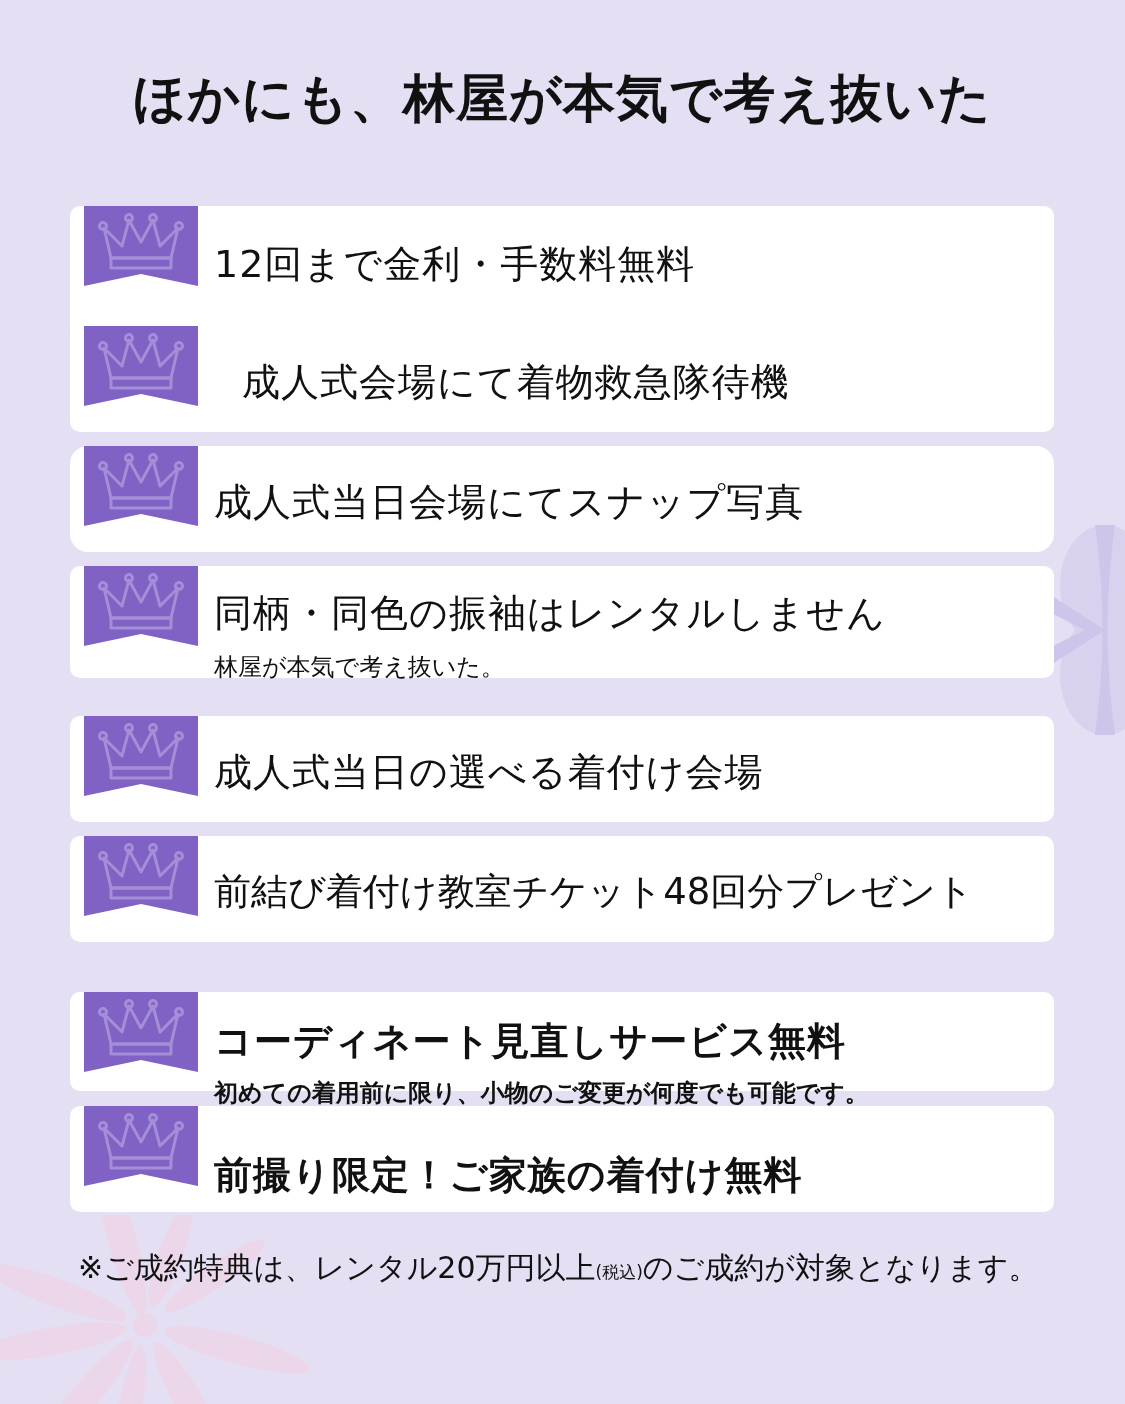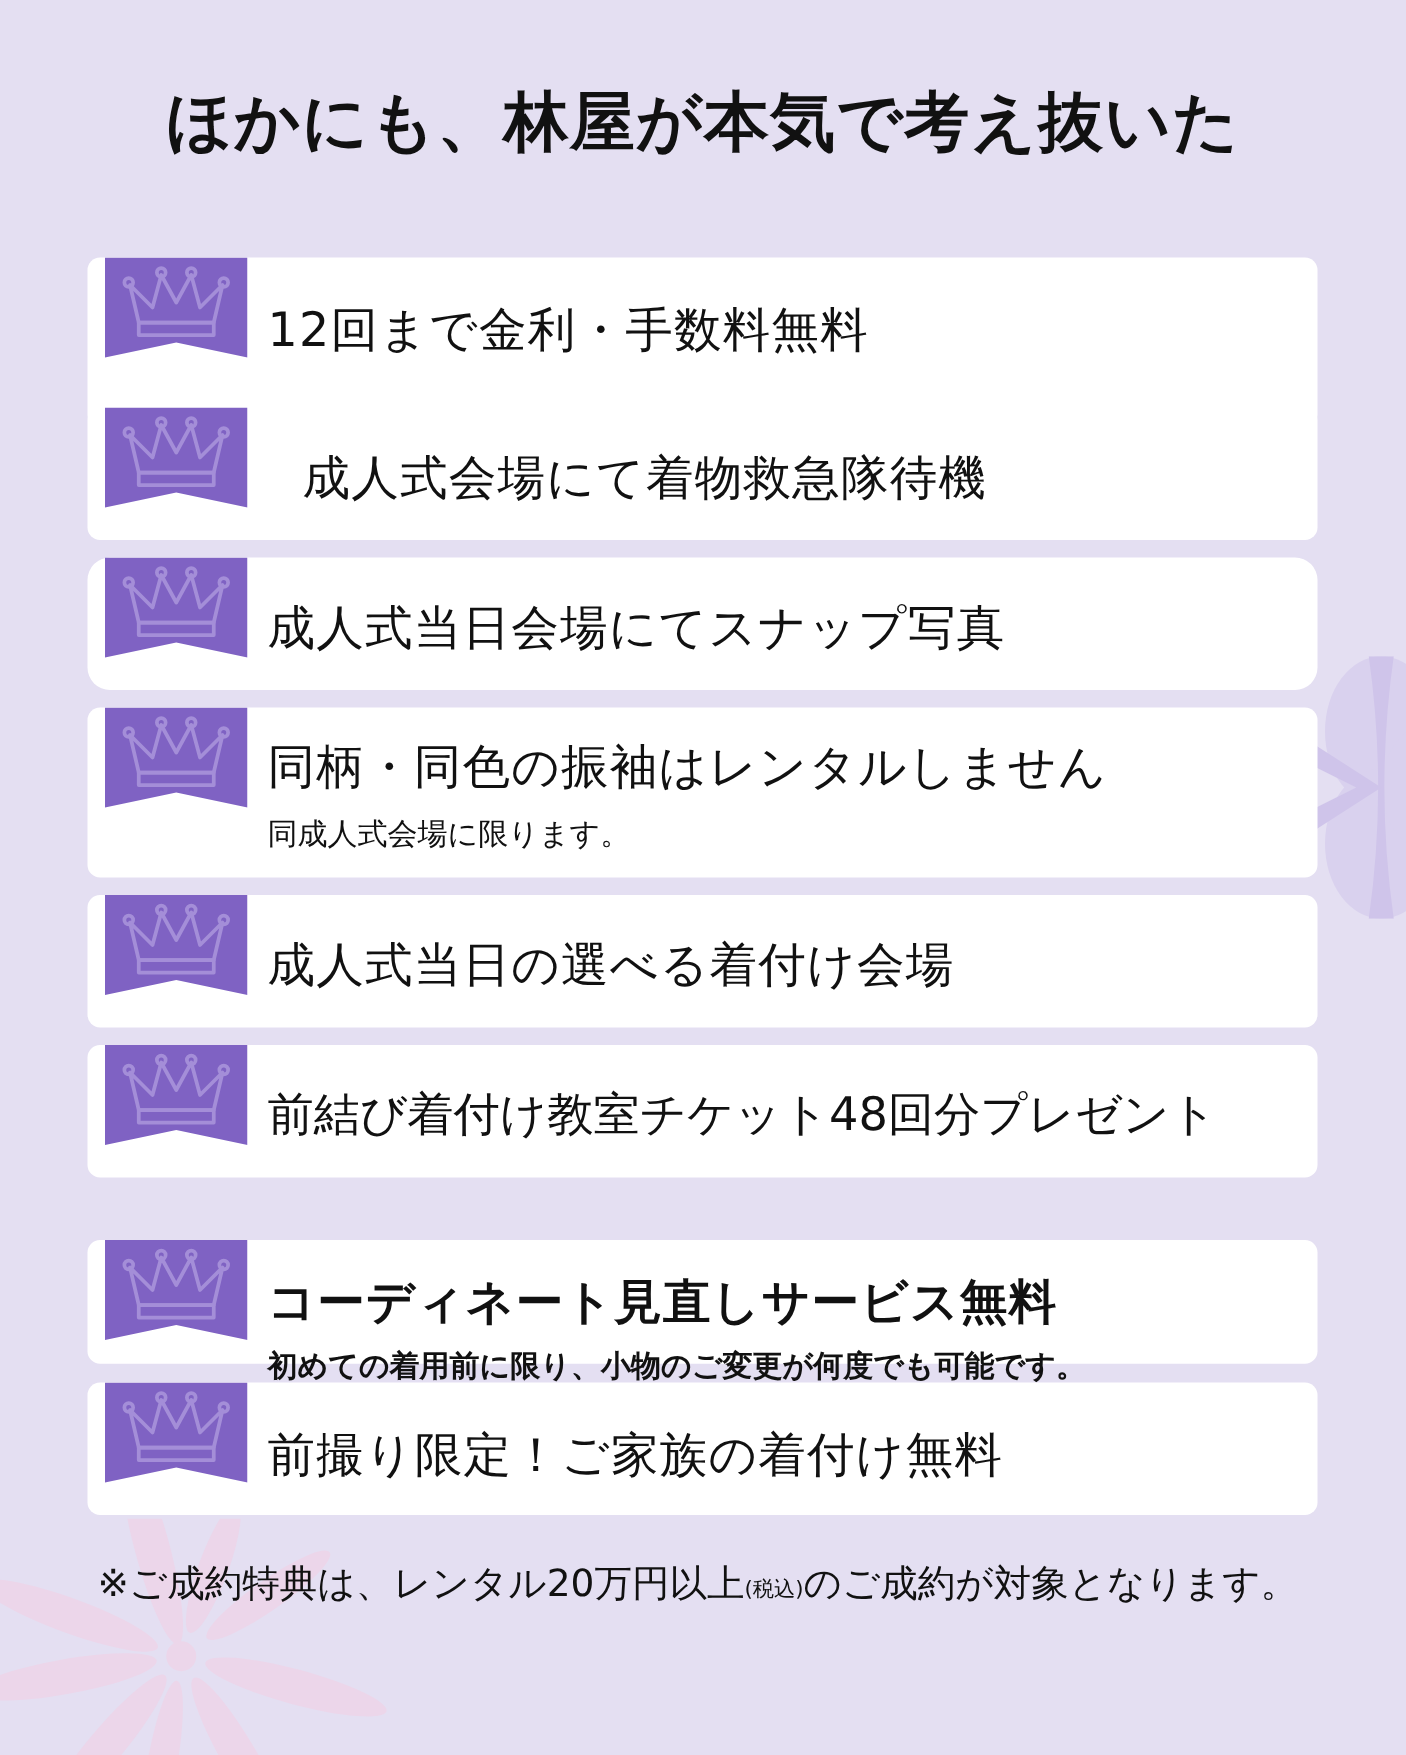--- a/index.html
+++ b/index.html
@@ -120,36 +120,36 @@
           <circle cx="19" cy="20" r="3.5"></circle>
           <circle cx="45" cy="12" r="3.5"></circle>
           <circle cx="69" cy="12" r="3.5"></circle>
           <circle cx="95" cy="20" r="3.5"></circle>
         </g>
       </svg>
   </div>
   <div class="card-title" style="top:33px;">成人式当日会場にてスナップ写真</div>
 </div>
 
-<div class="card" style="top:566px;height:136px;">
+<div class="card" style="top:566px;height:112px;">
   <div class="ribbon">
     <svg width="114" height="90" viewBox="0 0 114 90">
         <polygon points="0,0 114,0 114,80 57,68 0,80" fill="#7f62c3"></polygon>
         <g fill="none" stroke="#a48ed8" stroke-width="3" stroke-linejoin="round">
           <path d="M27 52 L20 22 L38 40 L45 14 L57 36 L69 14 L76 40 L94 22 L87 52 Z"></path>
           <rect x="27" y="52" width="60" height="10"></rect>
           <circle cx="19" cy="20" r="3.5"></circle>
           <circle cx="45" cy="12" r="3.5"></circle>
           <circle cx="69" cy="12" r="3.5"></circle>
           <circle cx="95" cy="20" r="3.5"></circle>
         </g>
       </svg>
   </div>
   <div class="card-title" style="top:24px;">同柄・同色の振袖はレンタルしません</div>
-  <div class="card-note" style="top:86px;">同成人式会場に限ります。</div>
+  <div class="card-note" style="top:86px;">林屋が本気で考え抜いた。</div>
 </div>
 
 <div class="card" style="top:716px;height:106px;">
   <div class="ribbon">
     <svg width="114" height="90" viewBox="0 0 114 90">
         <polygon points="0,0 114,0 114,80 57,68 0,80" fill="#7f62c3"></polygon>
         <g fill="none" stroke="#a48ed8" stroke-width="3" stroke-linejoin="round">
           <path d="M27 52 L20 22 L38 40 L45 14 L57 36 L69 14 L76 40 L94 22 L87 52 Z"></path>
           <rect x="27" y="52" width="60" height="10"></rect>
           <circle cx="19" cy="20" r="3.5"></circle>
@@ -204,18 +204,18 @@
         <g fill="none" stroke="#a48ed8" stroke-width="3" stroke-linejoin="round">
           <path d="M27 52 L20 22 L38 40 L45 14 L57 36 L69 14 L76 40 L94 22 L87 52 Z"></path>
           <rect x="27" y="52" width="60" height="10"></rect>
           <circle cx="19" cy="20" r="3.5"></circle>
           <circle cx="45" cy="12" r="3.5"></circle>
           <circle cx="69" cy="12" r="3.5"></circle>
           <circle cx="95" cy="20" r="3.5"></circle>
         </g>
       </svg>
   </div>
-  <div class="card-title" style="top:35px;">前撮り限定！ご家族の着付け無料</div>
+  <div class="card-title" style="top:46px;font-weight:bold;">前撮り限定！ご家族の着付け無料</div>
 </div>
 
 <p class="footnote" style="margin:0;">
   <span>※ご成約特典は、レンタル20万円以上</span><span class="small">(税込)</span><span>のご成約が対象となります。</span>
 </p>
 
 </body></html>

